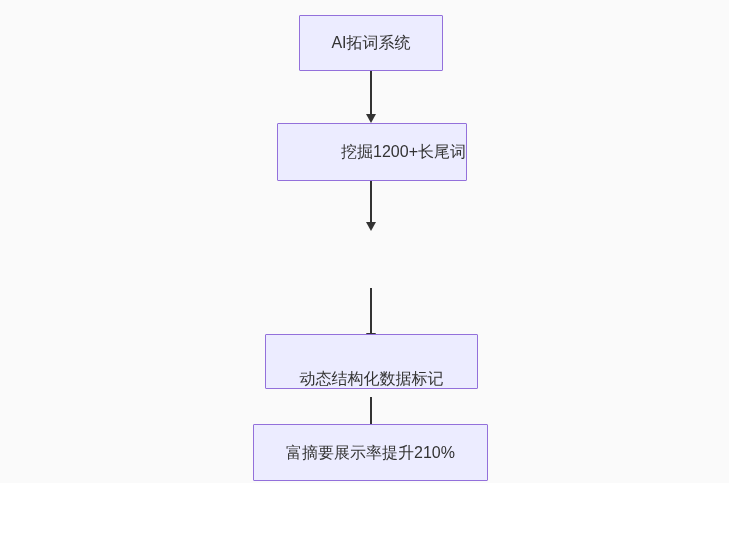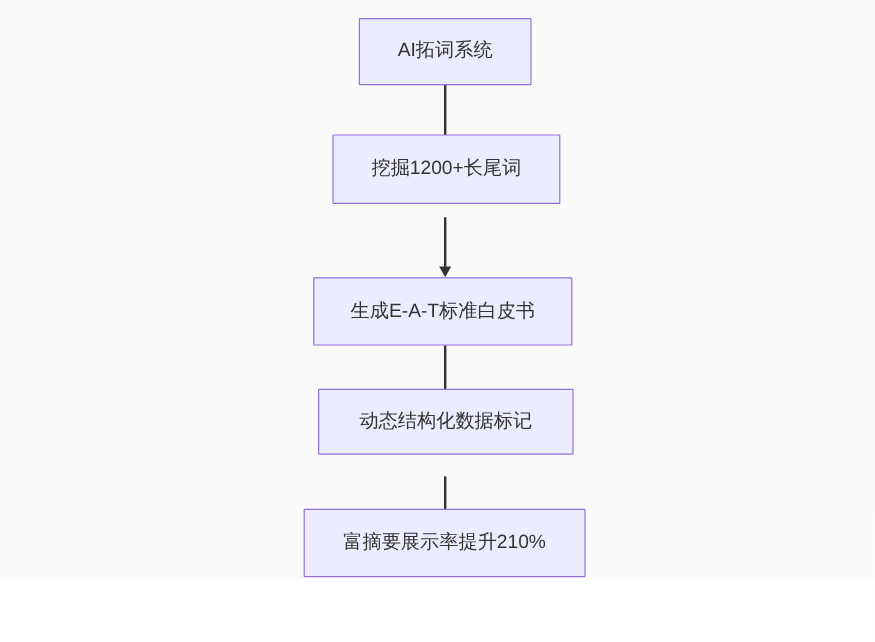--- a/index.html
+++ b/index.html
@@ -25,23 +25,23 @@
     display: flex;
     align-items: center;
     justify-content: center;
     color: #333333;
     font-size: 16px;
     line-height: 1.2;
     text-align: center;
     white-space: nowrap;
   }
   .node-1 { left: 299px; top: 15px;  width: 144px; height: 56px; }
-  .node-2 { left: 277px; top: 112px; width: 190px; height: 58px; }
+  .node-2 { left: 277px; top: 123px; width: 190px; height: 58px; justify-content: flex-end; }
   .node-3 { left: 261px; top: 231px; width: 216px; height: 57px; }
-  .node-4 { left: 265px; top: 324px; width: 213px; height: 55px; }
+  .node-4 { left: 265px; top: 334px; width: 213px; height: 55px; align-items: flex-end; }
   .node-5 { left: 253px; top: 424px; width: 235px; height: 57px; }
 
   .arrow {
     position: absolute;
     width: 14px;
     left: 364px;
   }
   .arrow-1 { top: 71px;  height: 52px; }
   .arrow-2 { top: 181px; height: 50px; }
   .arrow-3 { top: 288px; height: 54px; }
@@ -81,23 +81,20 @@
 
   <div class="node node-2">
     <span>挖掘1200+长尾词</span>
   </div>
 
   <div class="arrow arrow-2">
     <div class="line"></div>
     <div class="head"></div>
   </div>
 
-  <div class="node node-3">
-    <span>生成E-A-T标准白皮书</span>
-  </div>
 
   <div class="arrow arrow-3">
     <div class="line"></div>
     <div class="head"></div>
   </div>
 
   <div class="node node-4">
     <span>动态结构化数据标记</span>
   </div>
 

